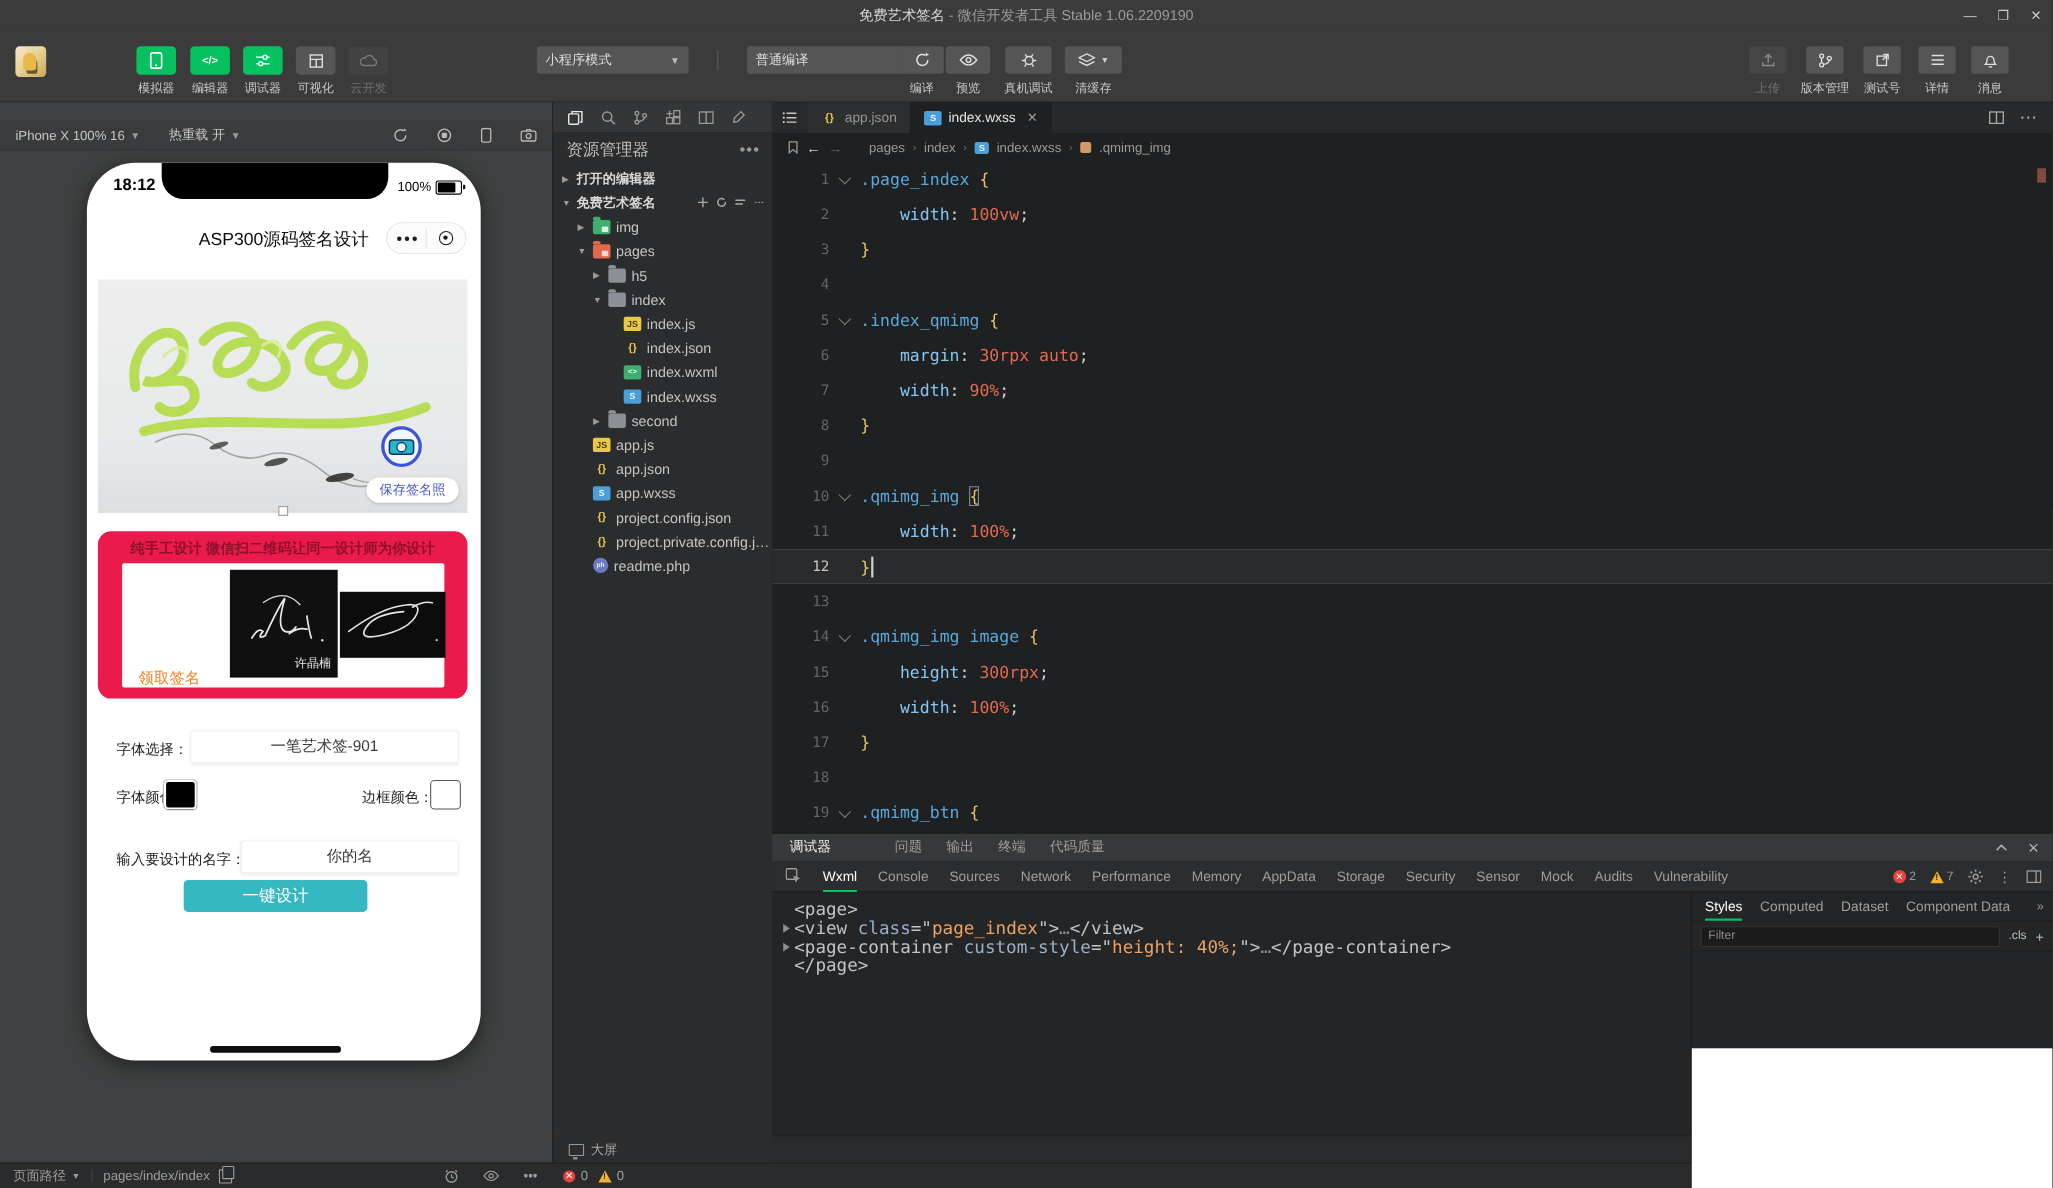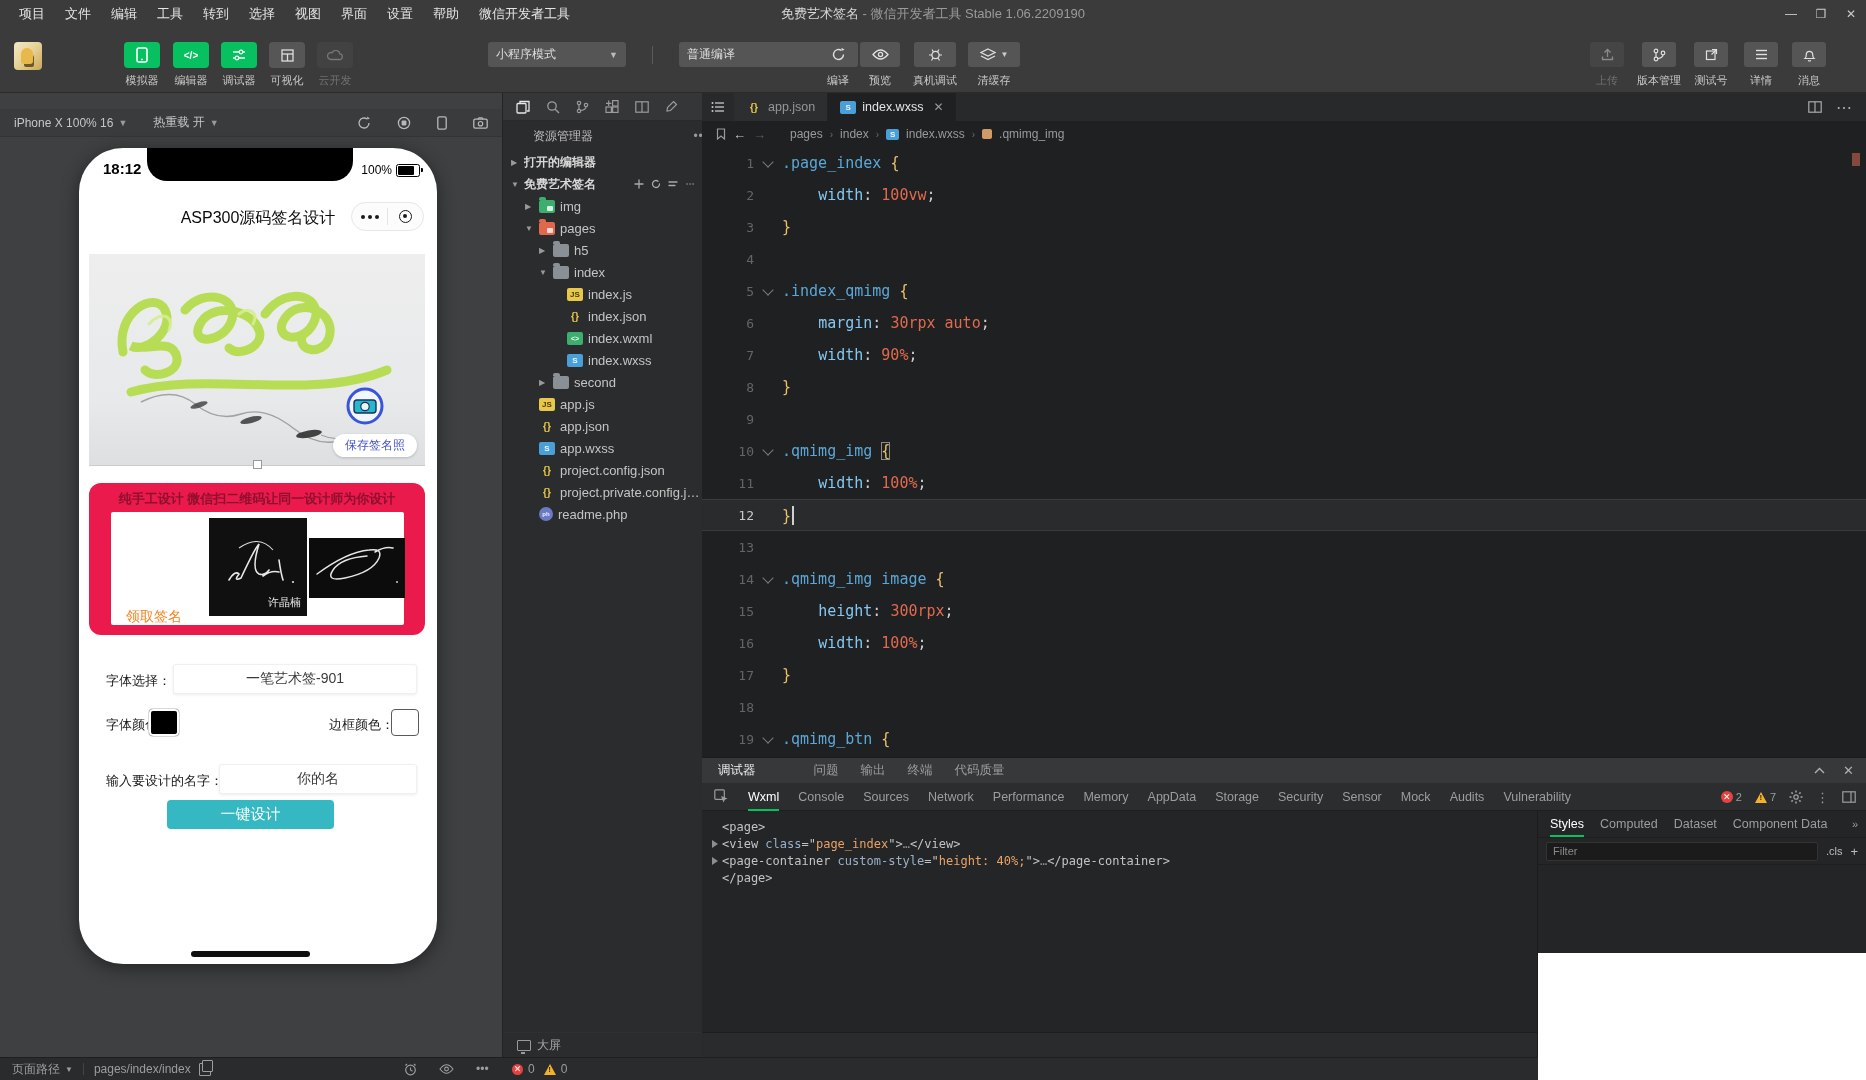--- a/index.html
+++ b/index.html
@@ -86,21 +86,21 @@
               color:#ffffff;font-size:15px;display:flex;align-items:center;justify-content:center;}
   #home-bar{position:absolute;left:112px;top:803px;width:119px;height:6px;background:#0f0f0f;border-radius:3px;}
 
   
   #explorer{position:absolute;left:502px;top:93px;width:200px;height:964px;background:#2b2c2d;border-left:1px solid #232323;box-sizing:border-box;}
   #exp-strip{position:absolute;left:0;top:0;width:200px;height:28px;background:#353637;border-bottom:1px solid #2a2a2a;
              display:flex;align-items:center;gap:16px;padding-left:13px;color:#9b9b9b;box-sizing:border-box;}
   #exp-strip .strip-ico{display:flex;}
   #exp-strip .strip-ico.on{color:#e8e8e8;}
   #exp-header{position:absolute;left:0;top:32px;width:200px;height:22px;display:flex;align-items:center;padding:0 12px;
-              font-size:12px;color:#bdbdbd;box-sizing:border-box;margin-left:18px;}
+              font-size:15px;color:#bdbdbd;box-sizing:border-box;}
   #exp-header .more{margin-left:auto;color:#9a9a9a;letter-spacing:1px;}
   #tree{position:absolute;left:0;top:58px;width:200px;}
   .tree-row{height:22px;display:flex;align-items:center;font-size:13px;color:#c4c4c4;white-space:nowrap;cursor:pointer;box-sizing:border-box;}
   .tree-row .chev{width:13px;font-size:8px;color:#9a9a9a;flex:none;}
   .tree-row .tlab{overflow:hidden;text-overflow:ellipsis;}
   .tree-row.sec .tlab{color:#d8d8d8;font-weight:bold;font-size:12px;}
   .sec-actions{margin-left:auto;display:flex;gap:7px;padding-right:8px;color:#a8a8a8;}
   .fi{width:16px;height:13px;margin:0 5px 0 1px;flex:none;position:relative;border-radius:2px;
       font-size:8px;font-weight:bold;display:flex;align-items:center;justify-content:center;}
   .fi-folder,.fi-folder-open{background:#8a9096;}
@@ -169,21 +169,21 @@
   #dbg-badge{background:#e64340;color:#fff;font-size:10px;border-radius:8px;padding:1px 7px;line-height:12px;}
   #dbg-row1-right{position:absolute;right:12px;top:0;height:25px;display:flex;align-items:center;gap:18px;color:#b0b0b0;}
   #dbg-row2{position:absolute;left:0;top:25px;width:1164px;height:28px;background:#2c2d2f;border-bottom:1px solid #1e1e1e;
             display:flex;align-items:center;gap:19px;padding-left:12px;box-sizing:border-box;font-size:12.5px;color:#9d9d9d;}
   #dbg-row2 .t2{cursor:pointer;height:28px;line-height:28px;}
   #dbg-row2 .t2.active{color:#ffffff;box-shadow:inset 0 -2px 0 #07c160;}
   #dbg-row2-right{position:absolute;right:10px;top:25px;height:28px;display:flex;align-items:center;gap:13px;color:#9d9d9d;font-size:11px;}
   .err-dot{width:12px;height:12px;border-radius:50%;background:#e64340;color:#fff;font-size:9px;display:flex;align-items:center;justify-content:center;}
   .warn-tri{width:0;height:0;border-left:6px solid transparent;border-right:6px solid transparent;border-bottom:11px solid #f2b32a;position:relative;}
   .warn-tri:after{content:"!";position:absolute;left:-1.5px;top:1px;font-size:8px;color:#3a2a00;font-weight:bold;}
-  #wxml-pane{position:absolute;left:0;top:53px;width:835px;height:221px;font-family:"DejaVu Sans Mono",monospace;font-size:12px;padding:7px 0 0 8px;box-sizing:border-box;}
+  #wxml-pane{position:absolute;left:0;top:53px;width:835px;height:221px;font-family:"DejaVu Sans Mono",monospace;font-size:16px;padding:7px 0 0 8px;box-sizing:border-box;}
   .wx-line{height:17px;display:flex;align-items:center;white-space:pre;}
   .wx-line .arr{width:12px;flex:none;position:relative;}
   .wx-line .arr.has:after{content:"";position:absolute;left:2px;top:-4px;border-left:6px solid #8a8f93;border-top:4px solid transparent;border-bottom:4px solid transparent;}
   .wx-p{color:#c0c4c7;}
   .wx-a{color:#9ab0c8;}
   .wx-v{color:#e8a268;}
   .wx-d{color:#8a8f93;}
   #wxml-bottom{position:absolute;left:0;top:274px;width:836px;height:26px;background:#2a2b2c;border-top:1px solid #1e1e1e;box-sizing:border-box;}
   #right-pane{position:absolute;left:835px;top:53px;width:329px;height:247px;border-left:1px solid #1c1c1c;box-sizing:border-box;}
   #styles-tabs{height:26px;display:flex;align-items:center;gap:16px;padding-left:12px;font-size:12.5px;color:#9d9d9d;border-bottom:1px solid #1e1e1e;}
@@ -205,33 +205,20 @@
   .copy-ico:after{content:"";position:absolute;left:2px;top:-4px;width:9px;height:10px;border:1.2px solid #9d9d9d;border-radius:1px;background:#2a2b2c;}
   #sb-icons{position:absolute;left:404px;display:flex;align-items:center;gap:22px;color:#9d9d9d;}
   #sb-counts{position:absolute;left:512px;display:flex;align-items:center;gap:5px;color:#9d9d9d;}
 
   #white-block{position:absolute;left:1538px;top:953px;width:328px;height:127px;background:#ffffff;}
 </style>
 </head>
 <body>
 
 <div id="titlebar">
-  <div id="menu-items">
-      <div class="menu-item">项目</div>
-      <div class="menu-item">文件</div>
-      <div class="menu-item">编辑</div>
-      <div class="menu-item">工具</div>
-      <div class="menu-item">转到</div>
-      <div class="menu-item">选择</div>
-      <div class="menu-item">视图</div>
-      <div class="menu-item">界面</div>
-      <div class="menu-item">设置</div>
-      <div class="menu-item">帮助</div>
-      <div class="menu-item">微信开发者工具</div>
-    </div>
   <div id="win-title">
     <span class="app">免费艺术签名</span><span> - 微信开发者工具 Stable 1.06.2209190</span>
   </div>
   <div id="win-controls">
     <div class="winc">—</div>
     <div class="winc">❐</div>
     <div class="winc">✕</div>
   </div>
 </div>
 

